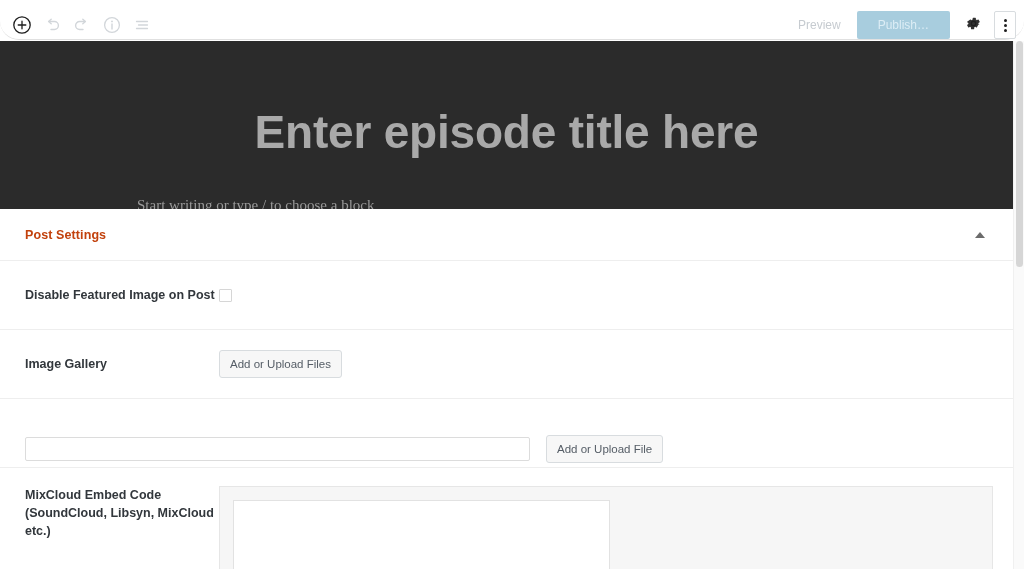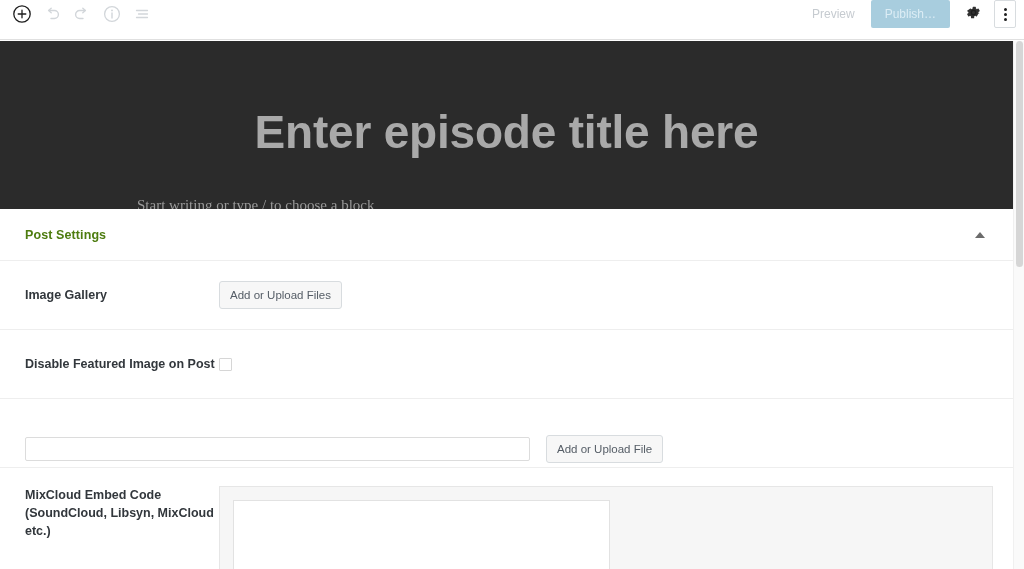--- a/index.html
+++ b/index.html
@@ -13,21 +13,22 @@
 
   
   .toolbar {
     position: absolute;
     top: 0; left: 0;
     width: 1024px;
     height: 40px;
     background: #ffffff;
     border-bottom: 1px solid #e0e0e0;
     display: flex;
-    align-items: flex-start;
+    align-items: flex-end;
+    border-radius: 19px;
   }
   .toolbar-left {
     display: flex;
     align-items: center;
     padding-left: 8px;
     gap: 2px;
   }
   .tb-btn {
     width: 28px; height: 28px;
     display: flex;
@@ -55,21 +56,21 @@
     cursor: pointer;
     line-height: 1;
     font-family: "Liberation Sans", sans-serif;
   }
   .publish-btn {
     font-size: 12px;
     color: #dcedf5;
     background: #a8cdde;
     border: none;
     border-radius: 2px;
-    padding: 8px 14px;
+    padding: 8px 21px;
     cursor: pointer;
     line-height: 1;
     font-family: "Liberation Sans", sans-serif;
   }
   .gear-btn {
     width: 26px; height: 26px;
     display: flex; align-items: center; justify-content: center;
     background: transparent; border: none; cursor: pointer;
     margin-left: 4px;
   }
@@ -126,21 +127,21 @@
   .panel-head {
     height: 52px;
     display: flex;
     align-items: center;
     padding: 0 25px;
     border-bottom: 1px solid #eeeeee;
   }
   .panel-title {
     font-size: 12.5px;
     font-weight: bold;
-    color: #4d7c0f;
+    color: #c2410c;
     letter-spacing: 0.1px;
   }
   .panel-toggle {
     margin-left: auto;
     width: 16px; height: 16px;
     display: flex; align-items: center; justify-content: center;
     cursor: pointer;
   }
   .caret-up {
     width: 0; height: 0;
@@ -345,31 +346,31 @@
 
 <div class="panel">
 
   <div class="panel-head">
     <span class="panel-title">Post Settings</span>
     <span class="panel-toggle">
       <span class="caret-up"></span>
     </span>
   </div>
 
+  <div class="field-row row-checkbox">
+    <div class="field-label">Disable Featured Image on Post</div>
+    <div class="field-control">
+      <div class="checkbox"></div>
+    </div>
+  </div>
+
   <div class="field-row row-gallery">
     <div class="field-label">Image Gallery</div>
     <div class="field-control">
       <button class="wp-button">Add or Upload Files</button>
-    </div>
-  </div>
-
-  <div class="field-row row-checkbox">
-    <div class="field-label">Disable Featured Image on Post</div>
-    <div class="field-control">
-      <div class="checkbox"></div>
     </div>
   </div>
 
   <div class="field-row row-bgimage">
     <div class="field-control input-plus-btn">
       <input class="text-input" type="text" value="" style="">
       <button class="wp-button">Add or Upload File</button>
     </div>
   </div>
 

